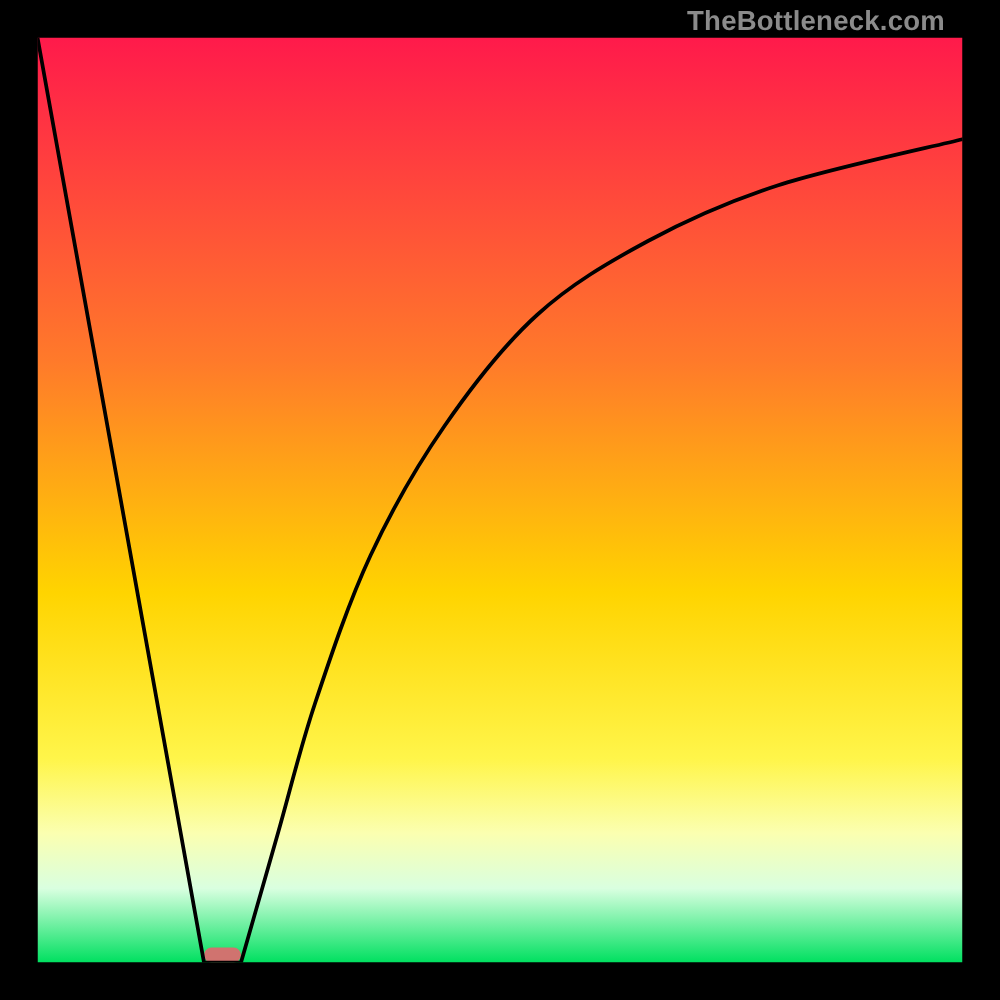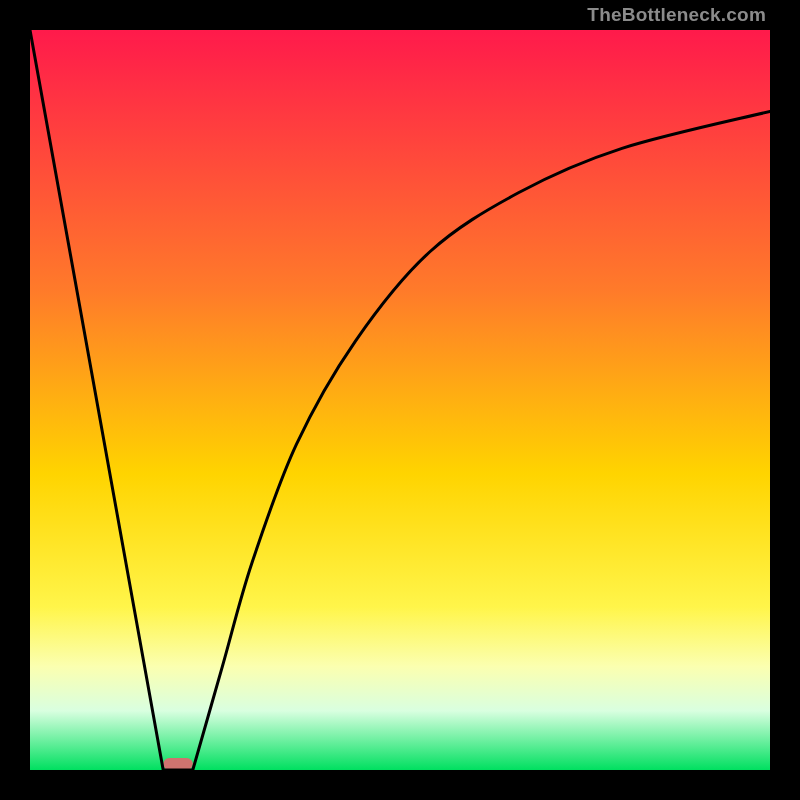--- a/index.html
+++ b/index.html
@@ -21,23 +21,23 @@
   .plot {
     position: absolute;
     left: 0;
     top: 0;
     width: 740px;
     height: 740px;
   }
   .watermark {
     position: absolute;
     top: 4px;
-    right: 34px;
+    right: 44px;
     font-family: Arial, Helvetica, sans-serif;
-    font-size: 19px;
+    font-size: 22px;
     font-weight: 600;
     color: #8b8b8b;
     letter-spacing: 0.2px;
   }
 </style>
 </head>
 <body>
 
 <div class="frame">
   <svg class="plot" viewBox="0 0 740 740">

